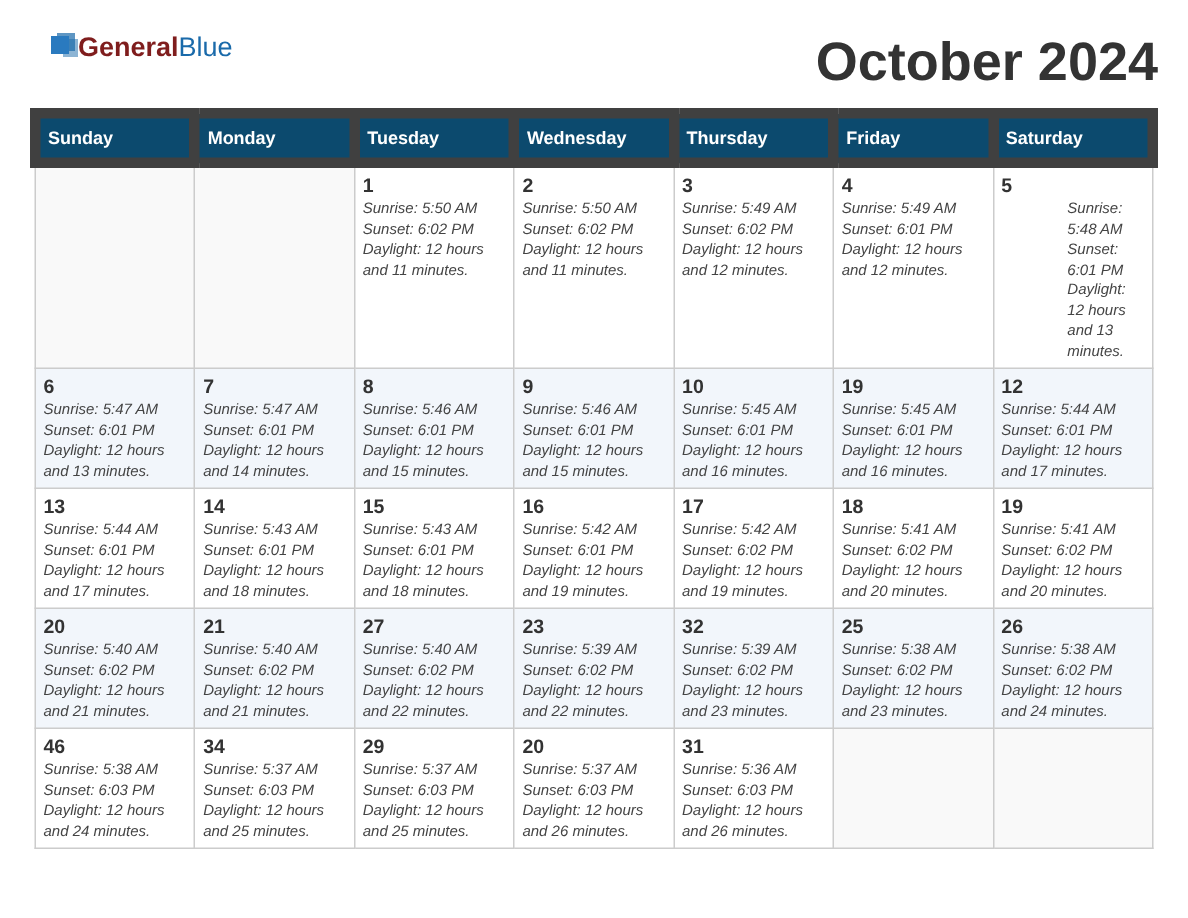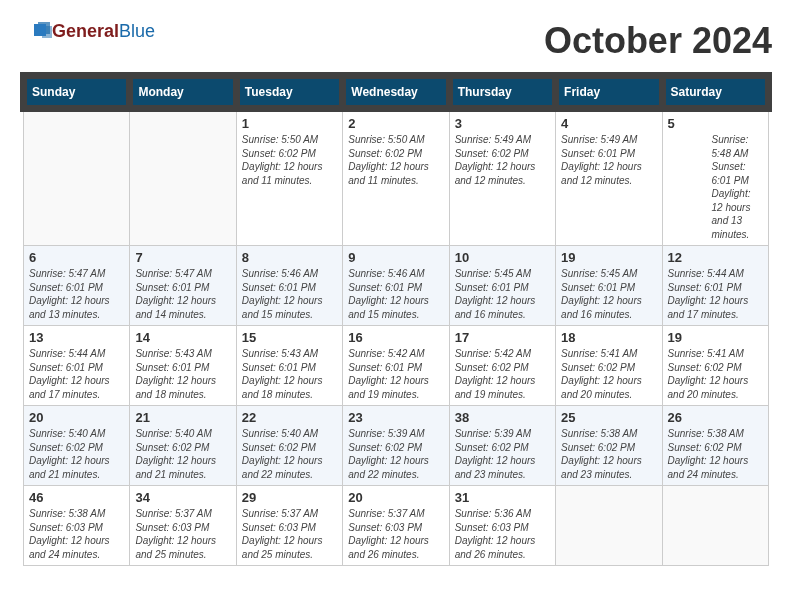--- a/index.html
+++ b/index.html
@@ -269,35 +269,35 @@
 and 21 minutes.</div>
         </td>
         <td>
           <span class="day-number">21</span>
           <div class="day-info" style="white-space: pre-line;">Sunrise: 5:40 AM
 Sunset: 6:02 PM
 Daylight: 12 hours
 and 21 minutes.</div>
         </td>
         <td>
-          <span class="day-number">22</span>
+          <span class="day-number">27</span>
           <div class="day-info" style="white-space: pre-line;">Sunrise: 5:40 AM
 Sunset: 6:02 PM
 Daylight: 12 hours
 and 22 minutes.</div>
         </td>
         <td>
           <span class="day-number">23</span>
           <div class="day-info" style="white-space: pre-line;">Sunrise: 5:39 AM
 Sunset: 6:02 PM
 Daylight: 12 hours
 and 22 minutes.</div>
         </td>
         <td>
-          <span class="day-number">38</span>
+          <span class="day-number">32</span>
           <div class="day-info" style="white-space: pre-line;">Sunrise: 5:39 AM
 Sunset: 6:02 PM
 Daylight: 12 hours
 and 23 minutes.</div>
         </td>
         <td>
           <span class="day-number">25</span>
           <div class="day-info" style="white-space: pre-line;">Sunrise: 5:38 AM
 Sunset: 6:02 PM
 Daylight: 12 hours

